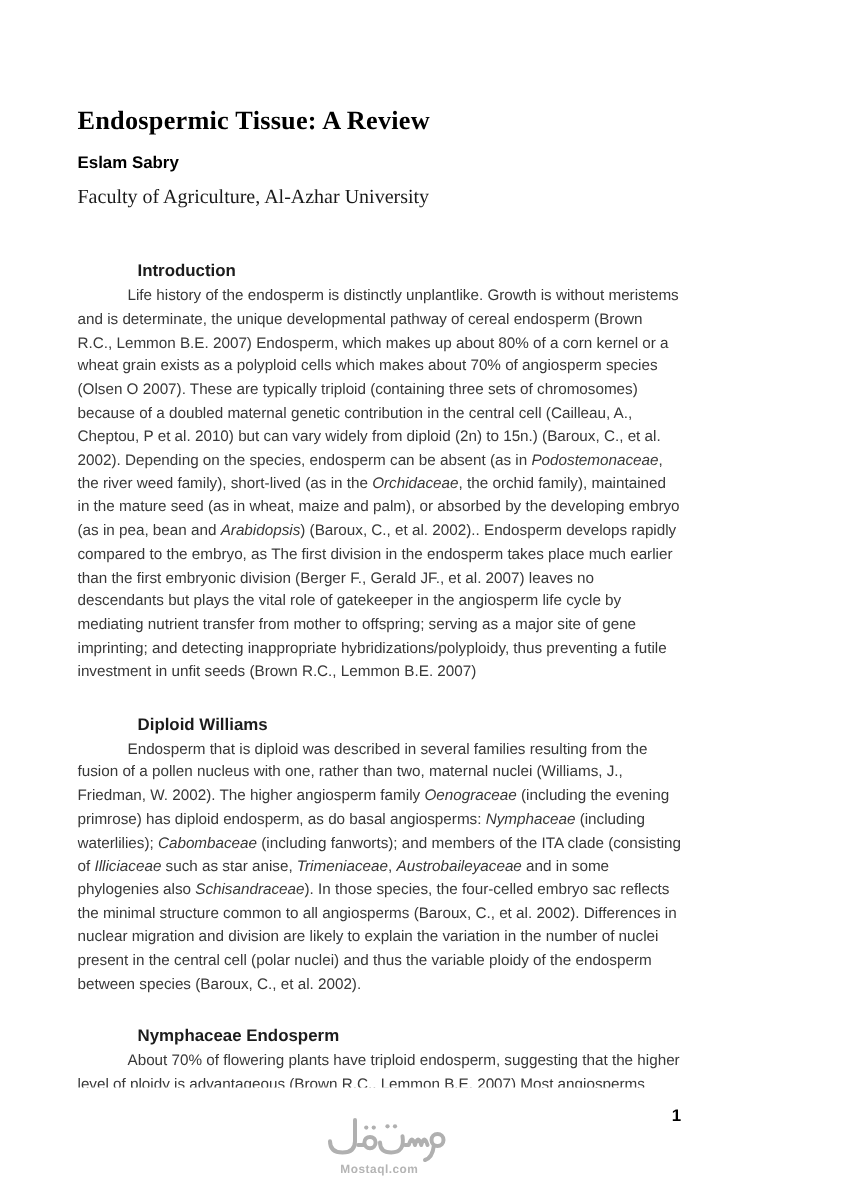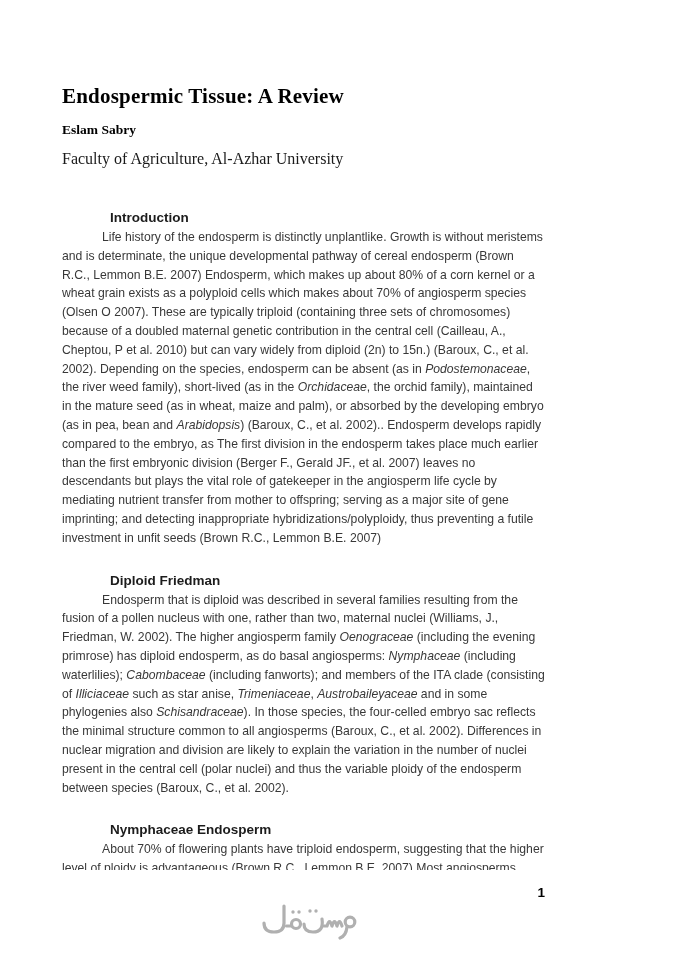--- a/index.html
+++ b/index.html
@@ -28,21 +28,21 @@
   }
   .doc-title {
     font-family: "Liberation Serif", "DejaVu Serif", serif;
     font-size: 21px;
     font-weight: bold;
     color: #000000;
     margin: 0;
     letter-spacing: 0.2px;
   }
   .author {
-    font-family: Liberation Serif, serif;
+    font-family: Liberation Sans, sans-serif;
     font-size: 13.5px;
     font-weight: bold;
     color: #000000;
     margin: 13px 0 0 0;
   }
   .affiliation {
     font-family: "Liberation Serif", "DejaVu Serif", serif;
     font-size: 16px;
     font-weight: normal;
     color: #1a1a1a;
@@ -107,21 +107,21 @@
     <p class="author">Eslam Sabry</p>
 
     <p class="affiliation">Faculty of Agriculture, Al-Azhar University</p>
 
     <section>
       <h2 class="section-heading first">Introduction</h2>
       <p class="body-para"><span>Life history of the endosperm is distinctly unplantlike. Growth is without meristems and is determinate, the unique developmental pathway of cereal endosperm (Brown R.C., Lemmon B.E. 2007) Endosperm, which makes up about 80% of a corn kernel or a wheat grain exists as a polyploid cells which makes about 70% of angiosperm species (Olsen O 2007). These are typically triploid (containing three sets of chromosomes) because of a doubled maternal genetic contribution in the central cell (Cailleau, A., Cheptou, P et al. 2010) but can vary widely from diploid (2n) to 15n.) (Baroux, C., et al. 2002). Depending on the species, endosperm can be absent (as in </span><span style="font-style: italic;">Podostemonaceae</span><span>, the river weed family), short-lived (as in the </span><span style="font-style: italic;">Orchidaceae</span><span>, the orchid family), maintained in the mature seed (as in wheat, maize and palm), or absorbed by the developing embryo (as in pea, bean and </span><span style="font-style: italic;">Arabidopsis</span><span>) (Baroux, C., et al. 2002).. Endosperm develops rapidly compared to the embryo, as The first division in the endosperm takes place much earlier than the first embryonic division (Berger F., Gerald JF., et al. 2007) leaves no descendants but plays the vital role of gatekeeper in the angiosperm life cycle by mediating nutrient transfer from mother to offspring; serving as a major site of gene imprinting; and detecting inappropriate hybridizations/polyploidy, thus preventing a futile investment in unfit seeds (Brown R.C., Lemmon B.E. 2007)</span></p>
     </section>
 
     <section>
-      <h2 class="section-heading">Diploid Friedman</h2>
+      <h2 class="section-heading">Diploid Williams</h2>
       <p class="body-para"><span>Endosperm that is diploid was described in several families resulting from the fusion of a pollen nucleus with one, rather than two, maternal nuclei (Williams, J., Friedman, W. 2002). The higher angiosperm family </span><span style="font-style: italic;">Oenograceae</span><span> (including the evening primrose) has diploid endosperm, as do basal angiosperms: </span><span style="font-style: italic;">Nymphaceae</span><span> (including waterlilies); </span><span style="font-style: italic;">Cabombaceae</span><span> (including fanworts); and members of the ITA clade (consisting of </span><span style="font-style: italic;">Illiciaceae</span><span> such as star anise, </span><span style="font-style: italic;">Trimeniaceae</span><span>, </span><span style="font-style: italic;">Austrobaileyaceae</span><span> and in some phylogenies also </span><span style="font-style: italic;">Schisandraceae</span><span>). In those species, the four-celled embryo sac reflects the minimal structure common to all angiosperms (Baroux, C., et al. 2002). Differences in nuclear migration and division are likely to explain the variation in the number of nuclei present in the central cell (polar nuclei) and thus the variable ploidy of the endosperm between species (Baroux, C., et al. 2002).</span></p>
     </section>
 
     <section>
       <h2 class="section-heading">Nymphaceae Endosperm</h2>
       <p class="body-para"><span>About 70% of flowering plants have triploid endosperm, suggesting that the higher level of ploidy is advantageous (Brown R.C., Lemmon B.E. 2007) Most angiosperms have a Polygonum-type embryo sac with two polar nuclei and produce a triploid (3n) endosperm. In a few species, more than two polar nuclei are present in the central cell leading to the formation</span></p>
     </section>
 
   </div>
 
@@ -138,15 +138,16 @@
         <path d="M47.5,24 l-5,0"></path>
         <path d="M40,4 l0,17 q0,9 -10,9 q-10,0 -10,-9"></path>
       </g>
       <g fill="#b0b0b0" stroke="none">
         <circle cx="66" cy="9" r="1.7"></circle>
         <circle cx="72" cy="9" r="1.7"></circle>
         <circle cx="49" cy="10" r="1.7"></circle>
         <circle cx="55" cy="10" r="1.7"></circle>
       </g>
     </svg>
+    <div class="wm-site">Mostaql.com</div>
   </div>
 
 </div>
 
 </body></html>

